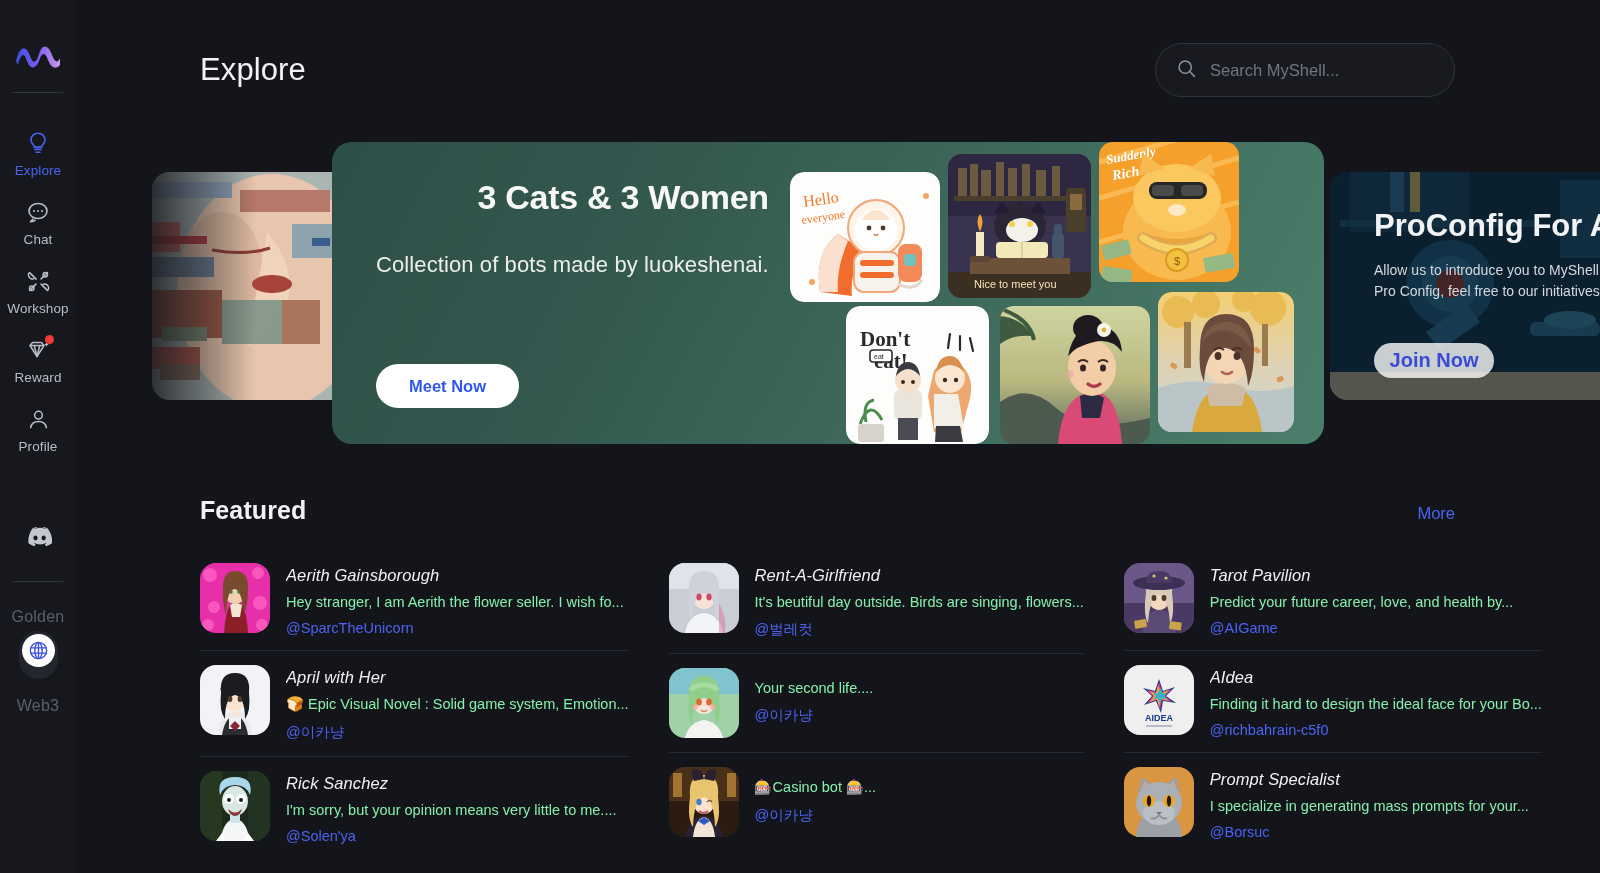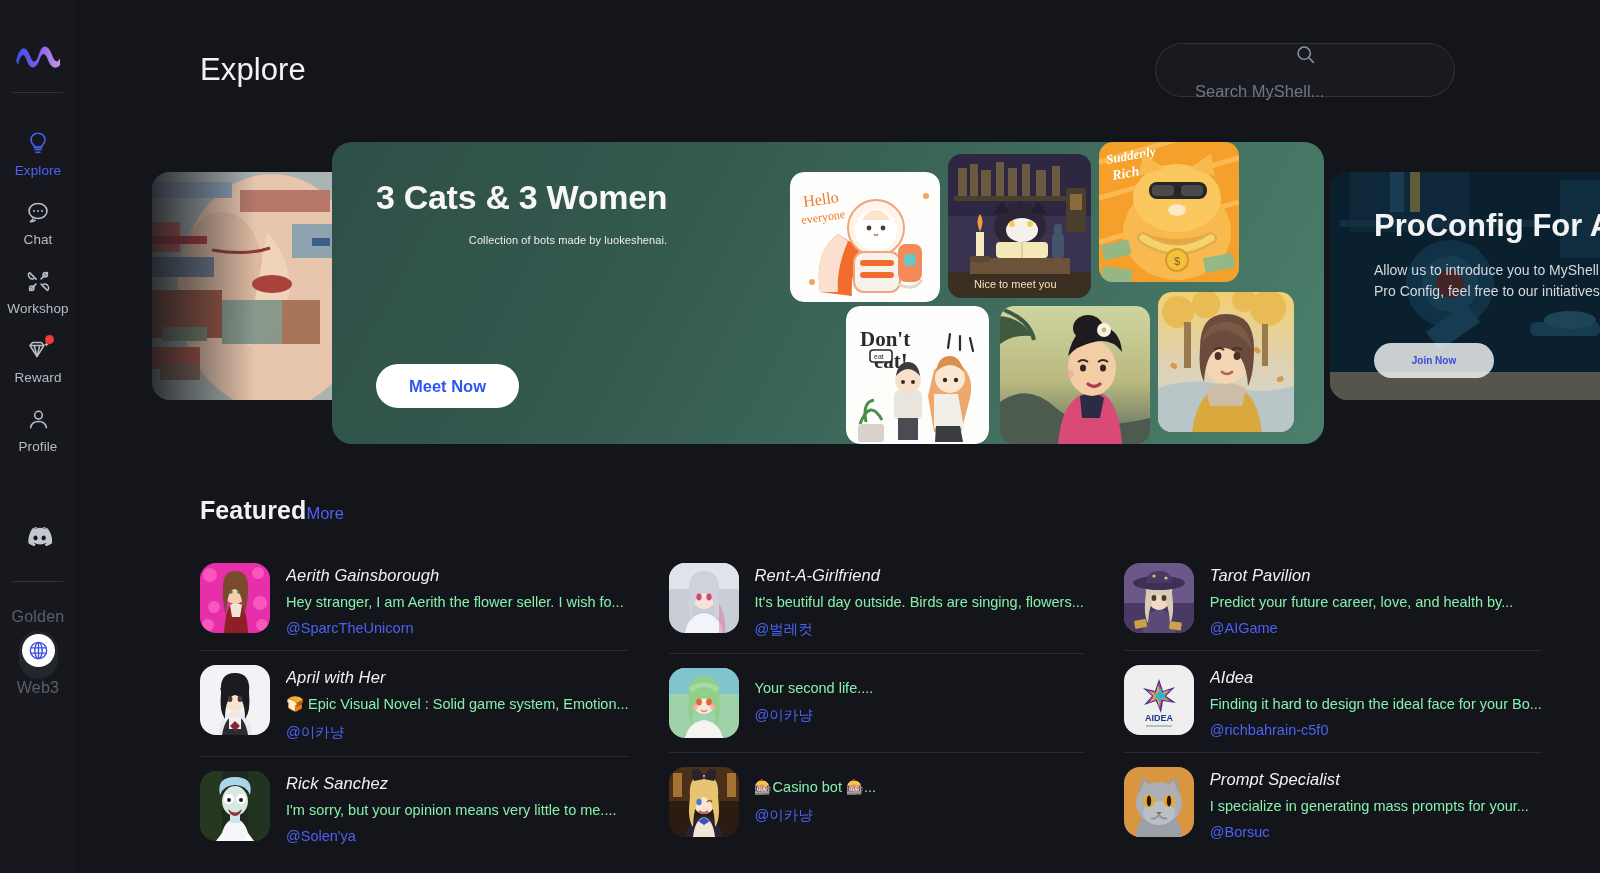--- a/index.html
+++ b/index.html
@@ -40,33 +40,33 @@
   .classic-label { font-size: 16px; color: #5c5f6a; margin-top: 26px; letter-spacing: .2px; }
   .toggle-pill {
     margin-top: 5px; width: 39px; height: 48px; border-radius: 20px;
     background: #24262e; display: flex; align-items: flex-start; justify-content: center;
     padding-top: 3px; cursor: pointer;
   }
   .toggle-knob {
     width: 33px; height: 33px; border-radius: 50%; background: #ffffff;
     display: flex; align-items: center; justify-content: center;
   }
-  .web3-label { font-size: 16px; color: #5c5f6a; margin-top: 0; letter-spacing: .2px; }
+  .web3-label { font-size: 16px; color: #5c5f6a; margin-top: 18px; letter-spacing: .2px; }
 
   
   .main { flex: 1; position: relative; height: 873px; overflow: hidden; background: #14151a; }
   .topbar {
     height: 140px; display: flex; align-items: center;
     padding: 0 145px 0 124px; justify-content: space-between;
   }
   .page-title { font-size: 31px; color: #f1f2f5; font-weight: 400; letter-spacing: .1px; }
   .search-box {
     width: 300px; height: 54px; border-radius: 27px;
     border: 1px solid #31333c; background: #191a20;
-    display: flex; align-items: center; padding: 0 20px; gap: 13px; cursor: text; flex-direction: column;
+    display: flex; align-items: center; padding: 0 20px; gap: 13px; cursor: text;
   }
   .search-box input {
     background: transparent; border: none; outline: none; flex: 1;
     color: #e6e8ee; font-size: 16.5px; font-family: "Liberation Sans", sans-serif;
   }
   .search-box input::placeholder { color: #72757f; }
 
   
   .carousel { position: relative; height: 310px; margin-top: 2px; }
   .slide {
@@ -81,21 +81,21 @@
     background: linear-gradient(150deg,#0f2b3c 0%,#123349 45%,#0d2434 100%);
   }
   .slide-main {
     left: 256px; width: 992px; height: 302px; top: 0;
     border-radius: 20px;
     background: linear-gradient(118deg, #2e4f47 0%, #33584e 30%, #3e6a5c 62%, #4b7f6b 100%);
     z-index: 10;
   }
   .slide-main .hero-text { position: absolute; left: 44px; top: 36px; text-align: right; }
   .hero-title { font-size: 34px; color: #f7f7f4; font-weight: 700; letter-spacing: -.3px; }
-  .hero-sub { font-size: 11px; color: #edeeeb; margin-top: 17px; letter-spacing: .1px; }
+  .hero-sub { font-size: 22px; color: #edeeeb; margin-top: 35px; letter-spacing: .1px; }
   .hero-btn {
     position: absolute; left: 44px; bottom: 36px;
     background: #ffffff; color: #2f55f0; border: none;
     width: 143px; height: 44px; border-radius: 22px;
     font-size: 16.5px; font-weight: 700; cursor: pointer;
     font-family: "Liberation Sans", sans-serif;
   }
   .hero-art { position: absolute; right: 10px; top: 0; width: 540px; height: 302px; }
   .sticker { position: absolute; border-radius: 14px; overflow: hidden; }
 
@@ -107,34 +107,34 @@
     color: #f2f3f5; font-weight: 700; white-space: nowrap;
   }
   .next-desc {
     position: absolute; left: 44px; top: 88px; width: 330px;
     font-size: 14px; color: #d5d8dd; line-height: 21px;
   }
   .next-btn {
     position: absolute; left: 44px; bottom: 22px;
     width: 120px; height: 35px; border-radius: 18px;
     background: rgba(255,255,255,.78); color: #3a4ad6;
-    border: none; font-size: 10px; font-weight: 700; cursor: pointer;
+    border: none; font-size: 20px; font-weight: 700; cursor: pointer;
     font-family: "Liberation Sans", sans-serif;
     margin-top: 28px;
   }
 
   
   .side-dim { position: absolute; top: 0; width: 180px; height: 310px; z-index: 12; pointer-events: none; }
   .side-dim.left { left: 0; background: linear-gradient(90deg,#14151a 30%, rgba(20,21,26,0) 100%); }
 
   
   .featured {
     padding: 0 145px 0 124px; margin-top: 44px;
   }
-  .section-head { display: flex; align-items: baseline; }
+  .section-head { display: flex; align-items: baseline; justify-content: space-between; }
   .section-title { font-size: 25px; color: #f1f2f5; letter-spacing: .1px; }
   .more-link { font-size: 16.5px; color: #4a63f5; cursor: pointer; text-decoration: none; }
   .grid {
     margin-top: 24px;
     display: grid; grid-template-columns: repeat(3, 1fr);
     column-gap: 40px;
   }
   .cell { position: relative; }
   .bot-card {
     display: flex; gap: 16px; padding: 14px 0 14px 0; cursor: pointer;

